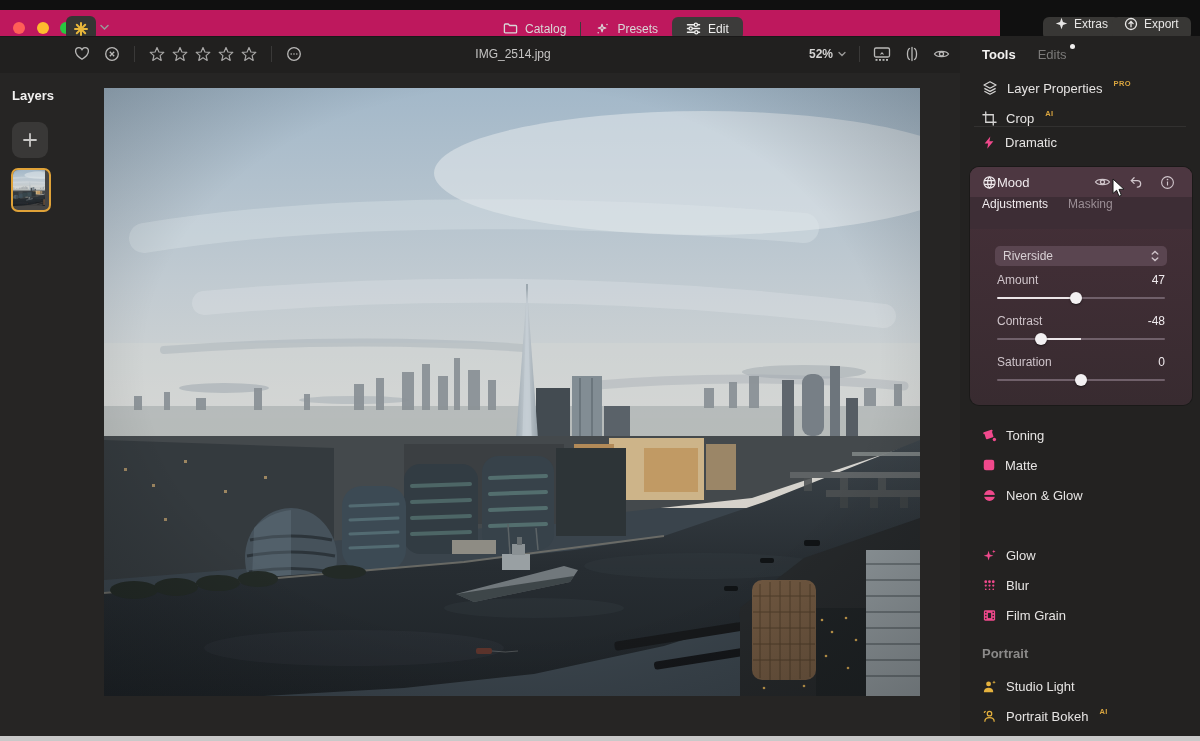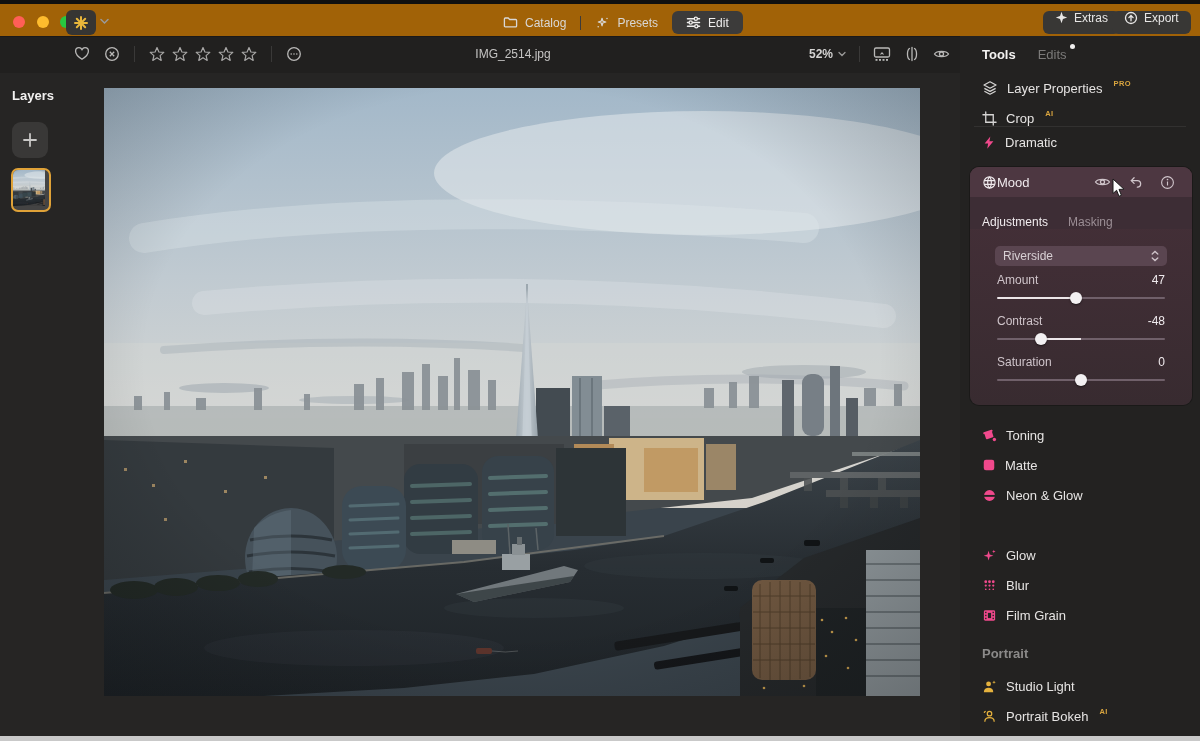--- a/index.html
+++ b/index.html
@@ -4,21 +4,21 @@
 <style>
   html,body{margin:0;padding:0;background:#101010;}
   body{width:1200px;height:741px;position:relative;overflow:hidden;
        font-family:"Liberation Sans","DejaVu Sans",sans-serif;
        -webkit-font-smoothing:antialiased;color:#e6e4e3;font-size:13px;}
   .abs{position:absolute;}
   svg{display:block;}
   .icn{display:inline-flex;align-items:center;justify-content:center;flex:0 0 auto;}
 
   
-  #topbar{left:0;top:4px;width:1200px;height:36px;background:#a16207;}
+  #topbar{left:0;top:10px;width:1000px;height:36px;background:#be185d;}
   .tl{width:12px;height:12px;border-radius:50%;display:inline-block;margin-right:8px;}
   #traffic{left:13px;top:12px;}
   #appbtn{left:66px;top:6px;width:30px;height:25px;background:#363533;border-radius:6px;
           display:flex;align-items:center;justify-content:center;}
   #appchev{left:100px;top:14px;color:#9a9a9a;}
   #modetabs{left:489px;top:7px;height:23px;display:flex;align-items:center;color:#d9d8d7;font-size:12px;}
   .mtab{display:flex;align-items:center;gap:7px;padding:0 14px;height:23px;border-radius:6px;}
   .mtab.active{background:#3c3b3a;color:#f0efee;}
   .tdiv{width:1px;height:14px;background:#3c3b3b;}
   .topbtn{height:23px;background:#383735;border-radius:6px;display:flex;align-items:flex-start;gap:6px;
@@ -60,21 +60,21 @@
   .sechead{color:#8b8a89;font-weight:bold;}
 
   
   #mood{left:10px;top:131px;width:222px;height:238px;border-radius:9px;overflow:hidden;
         background:linear-gradient(#463039,#382b30);box-shadow:0 0 0 1px rgba(0,0,0,.25);}
   #moodhead{position:absolute;left:0;top:0;width:222px;height:30px;background:#4d3741;
             display:flex;align-items:center;padding-left:12px;box-sizing:border-box;color:#efe9ec;}
   #moodhead .sp{flex:1;}
   #moodhead .hic{margin-right:17px;color:#cfc4ca;}
   #moodtabs{position:absolute;left:0;top:30px;width:222px;height:32px;background:#3d2d35;
-            display:flex;align-items:flex-end;gap:20px;padding-left:12px;box-sizing:border-box;font-size:12px;}
+            display:flex;align-items:flex-start;gap:20px;padding-left:12px;box-sizing:border-box;font-size:12px;}
   #moodtab-adj{color:#f0ebee;}
   #moodtab-mask{color:#9b8e95;}
   #preset{position:absolute;left:25px;top:79px;width:172px;height:20px;background:#5a4550;border-radius:5px;
           display:flex;align-items:center;font-size:12px;color:#d8d0d4;padding:0 8px;box-sizing:border-box;}
   #preset .sp{flex:1;}
   .srow{position:absolute;left:27px;width:168px;}
   .slab{display:flex;justify-content:space-between;font-size:12px;color:#cfc4ca;height:14px;}
   .slab .sval{color:#efeaed;}
   .track{position:relative;height:16px;margin-top:3px;}
   .track::before{content:"";position:absolute;left:0;right:0;top:7px;height:2px;border-radius:1px;

